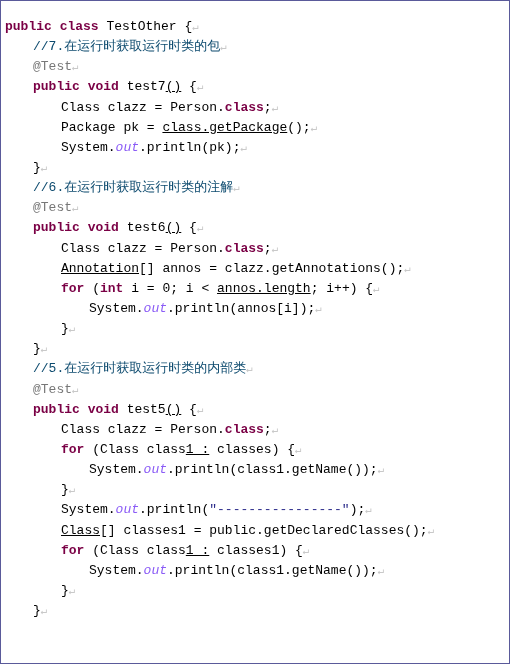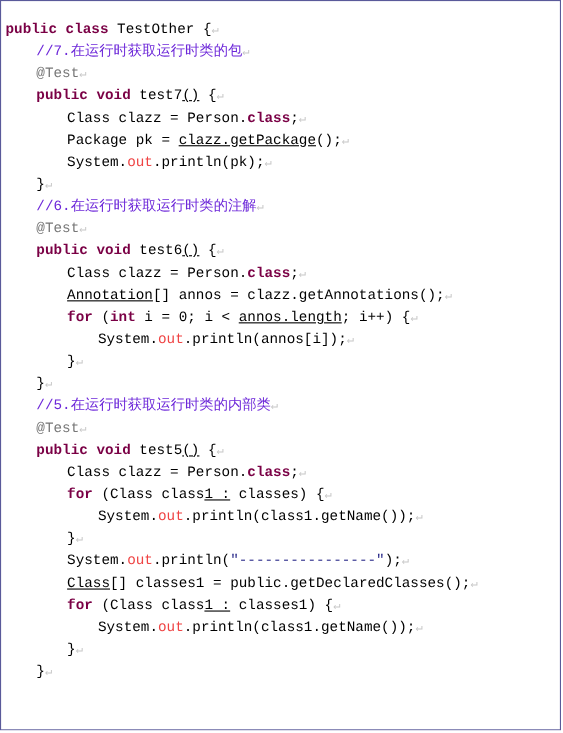--- a/index.html
+++ b/index.html
@@ -19,43 +19,43 @@
     line-height: 1.55;
   }
   .line {
     white-space: pre;
   }
   .i1 { padding-left: 28px; }
   .i2 { padding-left: 56px; }
   .i3 { padding-left: 84px; }
   .kw { color: #7a0045; font-weight: bold; }
   .cname { color: #000000; }
-  .comment { color: #6d28d9; }
+  .comment { color: #0c4a6e; }
   .anno { color: #777777; }
-  .str-member { color: #ef4444; }
+  .str-member { font-style: italic; color: #8b5cf6; }
   .underline { text-decoration: underline; }
   .paragraph-mark { color: #c9c9c9; font-size: 11px; }
   .string { color: #2a2a8a; }
 </style>
 </head>
 <body>
 
 <div class="code-container">
 
 <div class="line"><span class="kw">public</span> <span class="kw">class</span> <span class="cname">TestOther</span><span> {</span><span class="paragraph-mark">↵</span></div>
 
 <div class="line i1"><span class="comment">//7.在运行时获取运行时类的包</span><span class="paragraph-mark">↵</span></div>
 
 <div class="line i1"><span class="anno">@Test</span><span class="paragraph-mark">↵</span></div>
 
 <div class="line i1"><span class="kw">public</span> <span class="kw">void</span><span> test7</span><span class="underline">()</span> <span>{</span><span class="paragraph-mark">↵</span></div>
 
 <div class="line i2"><span>Class clazz = Person.</span><span class="kw">class</span><span>;</span><span class="paragraph-mark">↵</span></div>
 
-<div class="line i2"><span>Package pk = </span><span class="underline">clazz.getPackage</span><span>();</span><span class="paragraph-mark">↵</span></div>
+<div class="line i2"><span>Package pk = </span><span class="underline">class.getPackage</span><span>();</span><span class="paragraph-mark">↵</span></div>
 
 <div class="line i2"><span>System.</span><span class="str-member">out</span><span>.println(pk);</span><span class="paragraph-mark">↵</span></div>
 
 <div class="line i1"><span>}</span><span class="paragraph-mark">↵</span></div>
 
 <div class="line i1"><span class="comment">//6.在运行时获取运行时类的注解</span><span class="paragraph-mark">↵</span></div>
 
 <div class="line i1"><span class="anno">@Test</span><span class="paragraph-mark">↵</span></div>
 
 <div class="line i1"><span class="kw">public</span> <span class="kw">void</span><span> test6</span><span class="underline">()</span> <span>{</span><span class="paragraph-mark">↵</span></div>

